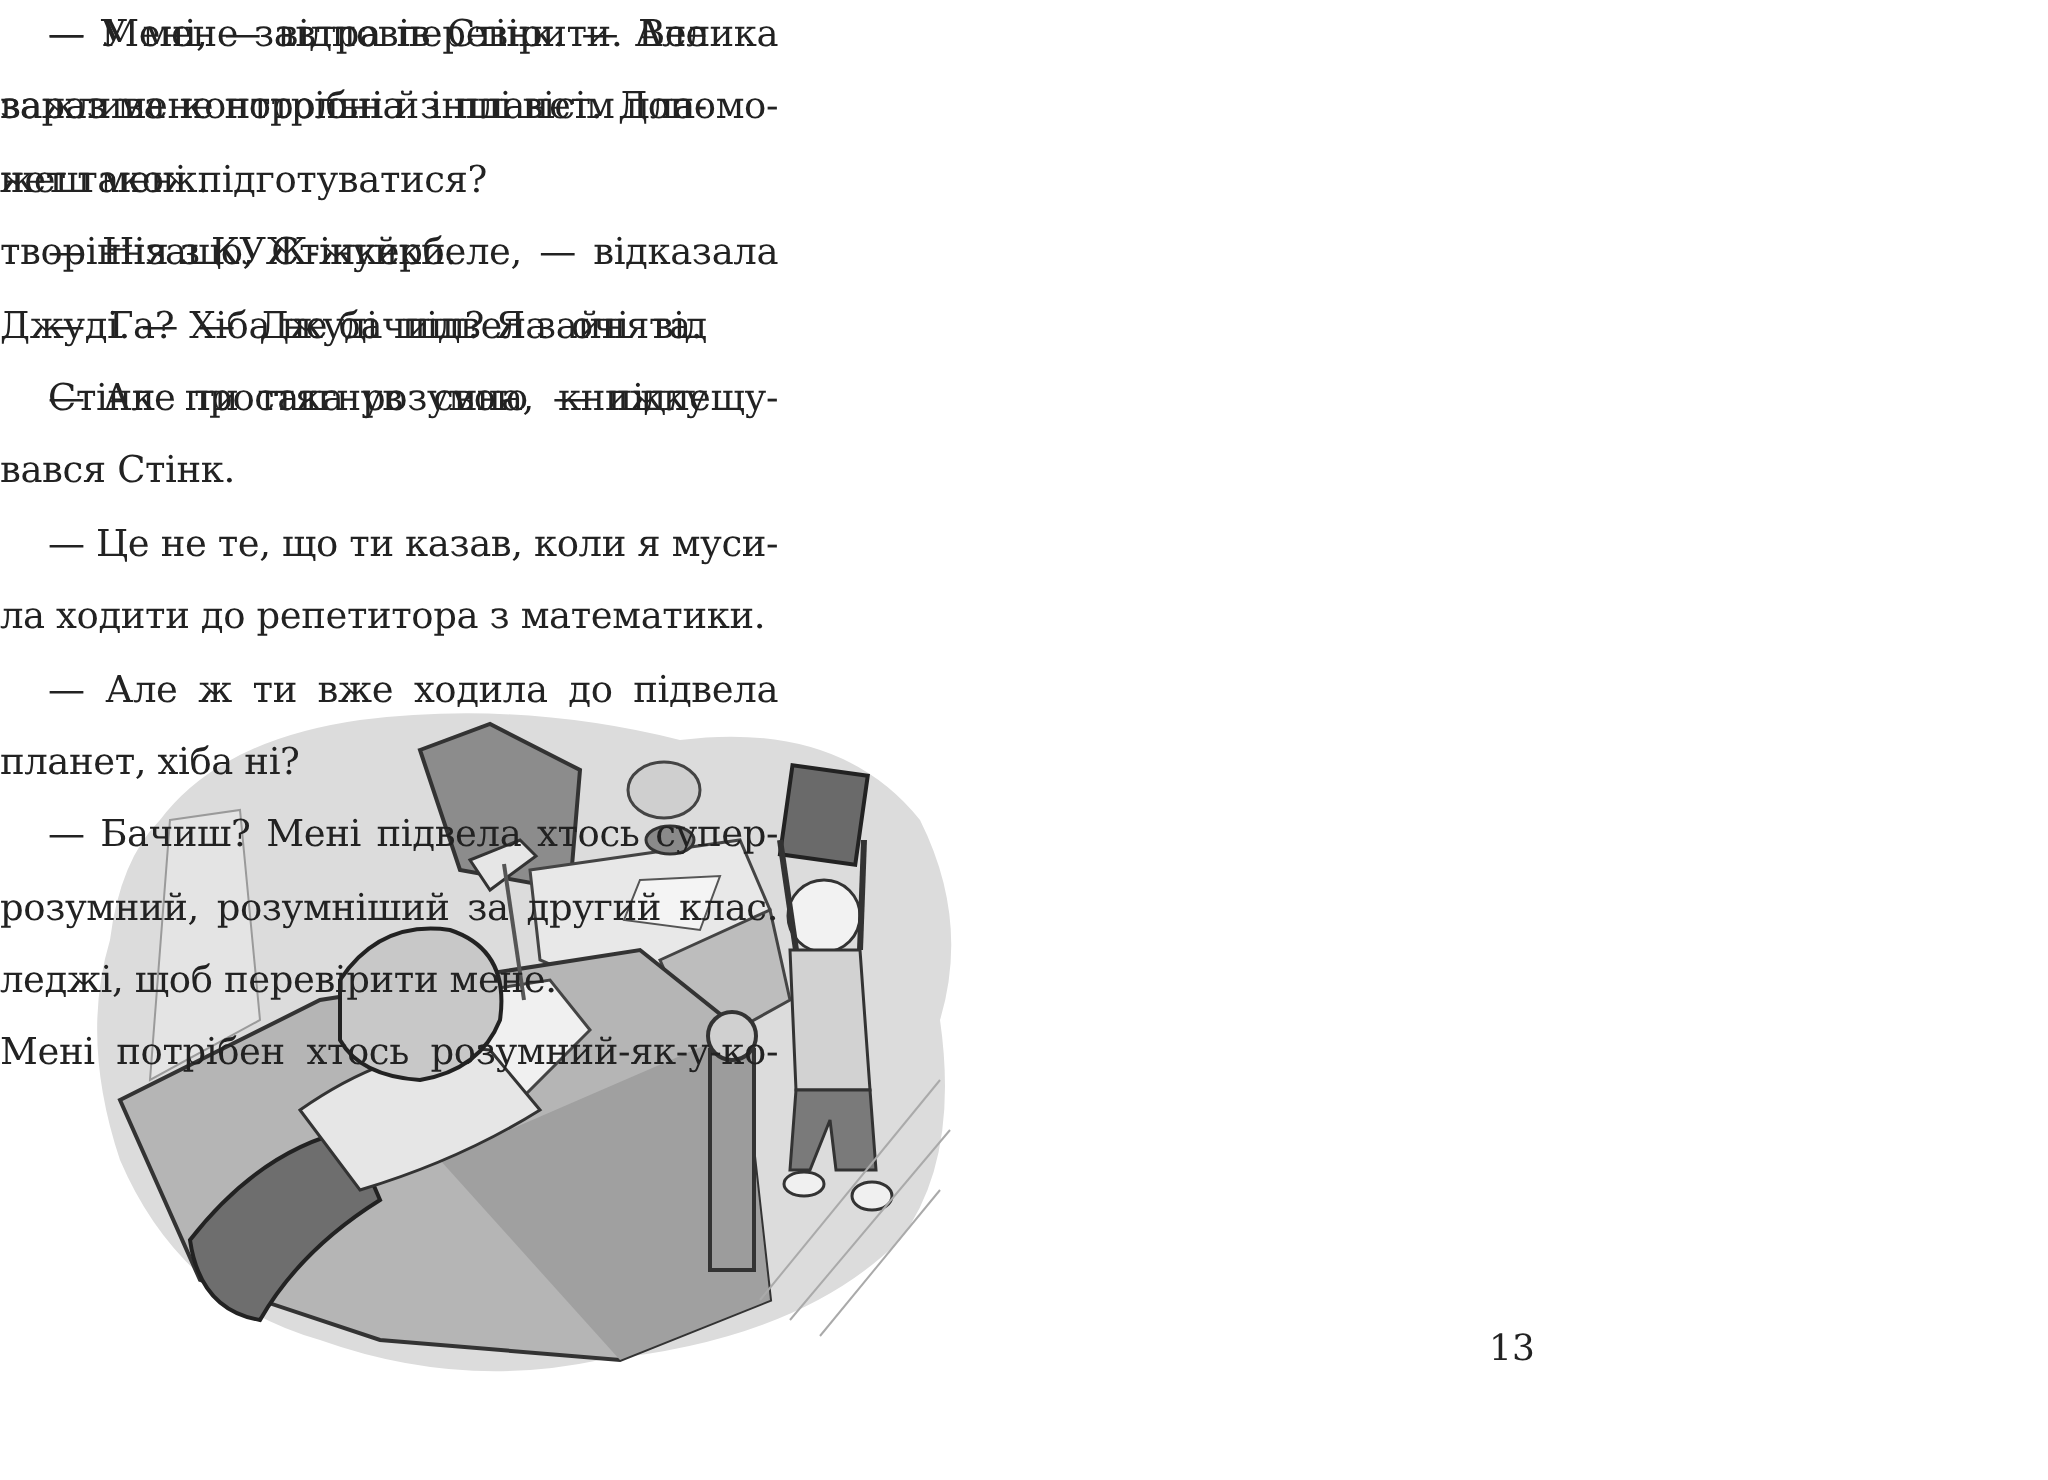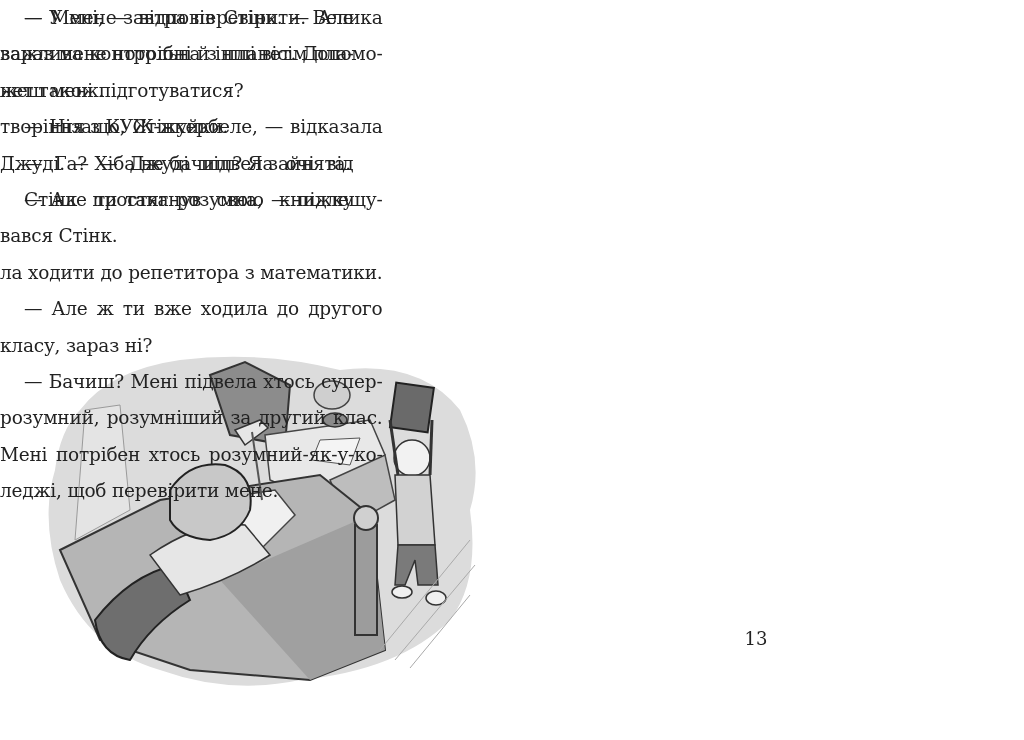--- a/index.html
+++ b/index.html
@@ -35,21 +35,21 @@
       text-align: justify;
       text-align-last: justify;
       height: 36.4px;
     }
     .line.indent { padding-left: 24px; }
     .line.last { text-align-last: left; }
 
     .page-number {
       position: absolute;
       left: 738px;
-      top: 628px;
+      top: 664px;
       width: 36px;
       text-align: center;
       font-size: 18px;
       color: #222222;
     }
 
     .illustration {
       position: absolute;
       left: 40px;
       top: 350px;
@@ -123,22 +123,23 @@
 </div>
 
 <div class="text-block" id="right-text">
     <span class="line indent">— У мене завтра перевірити. Велика</span>
     <span class="line">важлива контрольна з планет. Допомо-</span>
     <span class="line last">жеш мені підготуватися?</span>
     <span class="line indent">— Нізащо, Стінкербеле, — відказала</span>
     <span class="line last">Джуді. — Хіба не бачиш? Я зайнята.</span>
     <span class="line indent">— Але ти така розумна, — підлещу-</span>
     <span class="line last">вався Стінк.</span>
+    <span class="line indent">— Це не те, що ти казав, коли я муси-</span>
     <span class="line last">ла ходити до репетитора з математики.</span>
-    <span class="line indent">— Але ж ти вже ходила до другого</span>
-    <span class="line last">класу, зараз ні?</span>
+    <span class="line indent">— Але ж ти вже ходила до підвела</span>
+    <span class="line last">планет, хіба ні?</span>
     <span class="line indent">— Бачиш? Мені підвела хтось супер-</span>
     <span class="line">розумний, розумніший за другий клас.</span>
+    <span class="line last">леджі, щоб перевірити мене.</span>
     <span class="line">Мені потрібен хтось розумний-як-у-ко-</span>
-    <span class="line last">леджі, щоб перевірити мене.</span>
   </div>
 
 <div class="page-number">13</div>
 
 </body></html>

